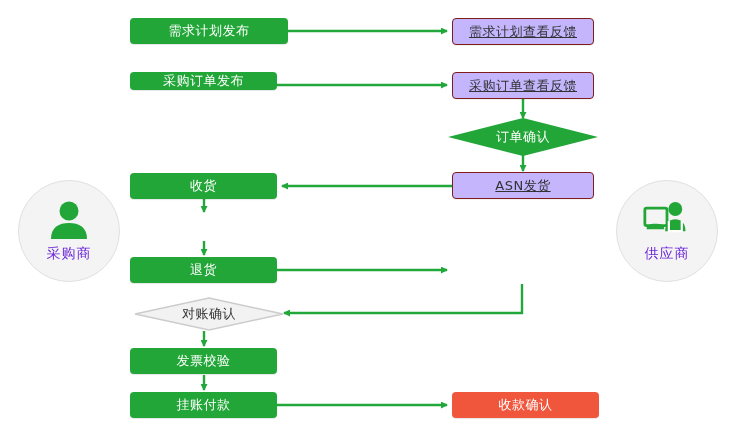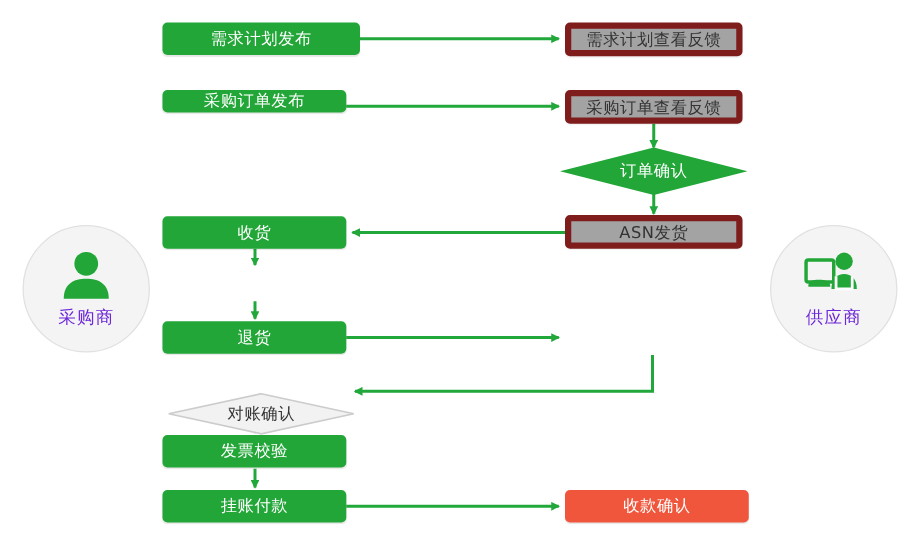--- a/index.html
+++ b/index.html
@@ -24,25 +24,26 @@
     white-space:nowrap;
     z-index:3;
   }
   .node-green{
     background:#21a637;
     color:#ffffff;
     border-radius:4px;
     box-shadow:0 1px 1px rgba(0,0,0,.10);
   }
   .node-grey{
-    background:#a3a3a3;
+    background:#c4b5fd;
     color:#333333;
-    border:5px solid #7f1d1d;
+    border:1px solid #7f1d1d;
     border-radius:4px;
     box-shadow:0 1px 1px rgba(0,0,0,.06);
+    text-decoration:underline;
   }
   .node-red{
     background:#f0563c;
     color:#ffffff;
     border-radius:4px;
     box-shadow:0 1px 1px rgba(0,0,0,.10);
   }
 
   
   .diamond{
@@ -146,21 +147,21 @@
   </div>
 
   <div class="node node-grey" style="left:452px;top:172px;width:142px;height:27px;">ASN发货</div>
 
   <div class="node node-green" style="left:130px;top:173px;width:147px;height:26px;">收货</div>
 
 
   <div class="node node-green" style="left:130px;top:257px;width:147px;height:26px;">退货</div>
 
 
-  <div class="diamond diamond-grey" style="left:134px;top:314px;width:150px;height:34px;">
+  <div class="diamond diamond-grey" style="left:134px;top:297px;width:150px;height:34px;">
     <svg class="dshape" viewBox="0 0 150 34" preserveAspectRatio="none">
       <polygon points="75,1 149,17 75,33 1,17" fill="#f2f2f2" stroke="#cccccc" stroke-width="1.4"></polygon>
     </svg>
     <span class="dlabel">对账确认</span>
   </div>
 
   <div class="node node-green" style="left:130px;top:348px;width:147px;height:26px;">发票校验</div>
 
   <div class="node node-green" style="left:130px;top:392px;width:147px;height:26px;">挂账付款</div>
 

